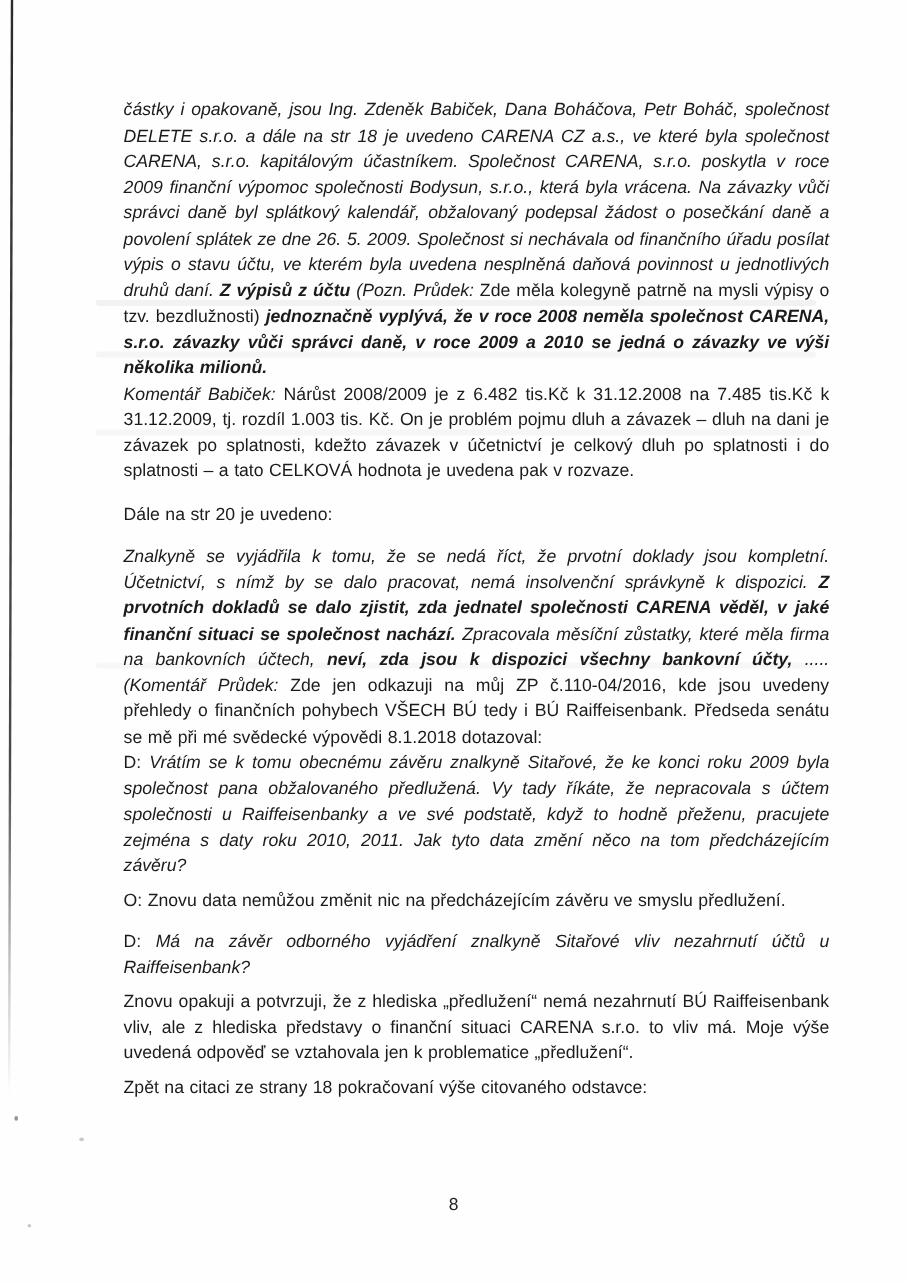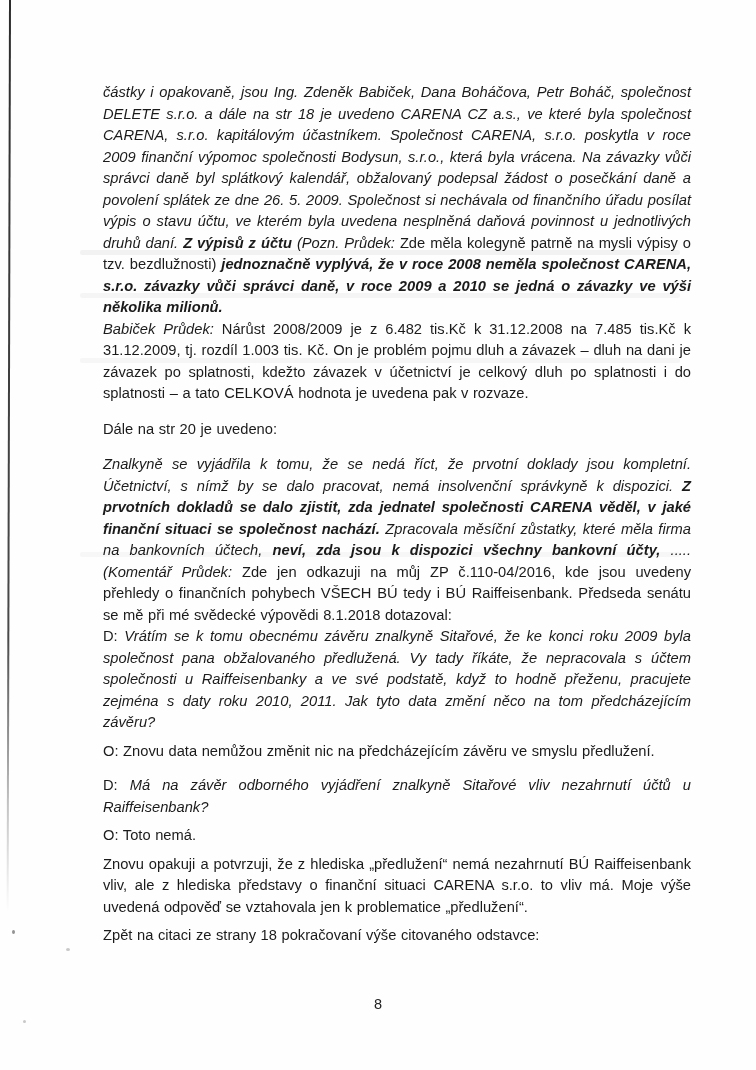--- a/index.html
+++ b/index.html
@@ -81,25 +81,24 @@
   <div class="noise-band" style="top: 250px;"></div>
   <div class="noise-band" style="top: 293px; opacity:.8;"></div>
   <div class="noise-band" style="top: 358px; opacity:.7;"></div>
   <div class="noise-band" style="top: 552px; opacity:.6;"></div>
   <div class="speck" style="left: 12px; top: 930px; width: 3px; height: 4px;"></div>
   <div class="speck" style="left: 66px; top: 948px; width: 4px; height: 3px; opacity:.5;"></div>
   <div class="speck" style="left: 23px; top: 1020px; width: 3px; height: 3px; opacity:.5;"></div>
 
   <div class="text-column">
       <p class="para"><span class="i">částky i opakovaně, jsou Ing. Zdeněk Babiček, Dana Boháčova, Petr Boháč, společnost DELETE s.r.o. a dále na str 18 je uvedeno CARENA CZ a.s., ve které byla společnost CARENA, s.r.o. kapitálovým účastníkem. Společnost CARENA, s.r.o. poskytla v roce 2009 finanční výpomoc společnosti Bodysun, s.r.o., která byla vrácena. Na závazky vůči správci daně byl splátkový kalendář, obžalovaný podepsal žádost o posečkání daně a povolení splátek ze dne 26. 5. 2009. Společnost si nechávala od finančního úřadu posílat výpis o stavu účtu, ve kterém byla uvedena nesplněná daňová povinnost u jednotlivých druhů daní. </span><span class="bi">Z výpisů z účtu </span><span class="i">(Pozn. Průdek: </span><span class="r">Zde měla kolegyně patrně na mysli výpisy o tzv. bezdlužnosti) </span><span class="bi">jednoznačně vyplývá, že v roce 2008 neměla společnost CARENA, s.r.o. závazky vůči správci daně, v roce 2009 a 2010 se jedná o závazky ve výši několika milionů.</span></p>
-      <p class="para"><span class="i">Babiček Průdek: </span><span class="r">Nárůst 2008/2009 je z 6.482 tis.Kč k 31.12.2008 na 7.485 tis.Kč k 31.12.2009, tj. rozdíl 1.003 tis. Kč. On je problém pojmu dluh a závazek – dluh na dani je závazek po splatnosti, kdežto závazek v účetnictví je celkový dluh po splatnosti i do splatnosti – a tato CELKOVÁ hodnota je uvedena pak v rozvaze.</span></p>
+      <p class="para"><span class="i">Komentář Babiček: </span><span class="r">Nárůst 2008/2009 je z 6.482 tis.Kč k 31.12.2008 na 7.485 tis.Kč k 31.12.2009, tj. rozdíl 1.003 tis. Kč. On je problém pojmu dluh a závazek – dluh na dani je závazek po splatnosti, kdežto závazek v účetnictví je celkový dluh po splatnosti i do splatnosti – a tato CELKOVÁ hodnota je uvedena pak v rozvaze.</span></p>
       <p class="para" style="margin-top: 14px;"><span class="r">Dále na str 20 je uvedeno:</span></p>
       <p class="para" style="margin-top: 14px;"><span class="i">Znalkyně se vyjádřila k tomu, že se nedá říct, že prvotní doklady jsou kompletní. Účetnictví, s nímž by se dalo pracovat, nemá insolvenční správkyně k dispozici. </span><span class="bi">Z prvotních dokladů se dalo zjistit, zda jednatel společnosti CARENA věděl, v jaké finanční situaci se společnost nachází. </span><span class="i">Zpracovala měsíční zůstatky, které měla firma na bankovních účtech, </span><span class="bi">neví, zda jsou k dispozici všechny bankovní účty, </span><span class="i">.....(Komentář Průdek: </span><span class="r">Zde jen odkazuji na můj ZP č.110-04/2016, kde jsou uvedeny přehledy o finančních pohybech VŠECH BÚ tedy i BÚ Raiffeisenbank. Předseda senátu se mě při mé svědecké výpovědi 8.1.2018 dotazoval:</span></p>
       <p class="para"><span class="r">D: </span><span class="i">Vrátím se k tomu obecnému závěru znalkyně Sitařové, že ke konci roku 2009 byla společnost pana obžalovaného předlužená. Vy tady říkáte, že nepracovala s účtem společnosti u Raiffeisenbanky a ve své podstatě, když to hodně přeženu, pracujete zejména s daty roku 2010, 2011. Jak tyto data změní něco na tom předcházejícím závěru?</span></p>
       <p class="para" style="margin-top: 7px;"><span class="r">O: Znovu data nemůžou změnit nic na předcházejícím závěru ve smyslu předlužení.</span></p>
       <p class="para" style="margin-top: 13px;"><span class="r">D: </span><span class="i">Má na závěr odborného vyjádření znalkyně Sitařové vliv nezahrnutí účtů u Raiffeisenbank?</span></p>
-      <p class="para" style="margin-top: 7px;"><span class="r">O: Toto nemá.</span></p>
       <p class="para" style="margin-top: 7px;"><span class="r">Znovu opakuji a potvrzuji, že z hlediska „předlužení“ nemá nezahrnutí BÚ Raiffeisenbank vliv, ale z hlediska představy o finanční situaci CARENA s.r.o. to vliv má. Moje výše uvedená odpověď se vztahovala jen k problematice „předlužení“.</span></p>
       <p class="para" style="margin-top: 7px;"><span class="r">Zpět na citaci ze strany 18 pokračovaní výše citovaného odstavce:</span></p>
     </div>
 
   <div class="page-number">8</div>
 </div>
 
 </body></html>

